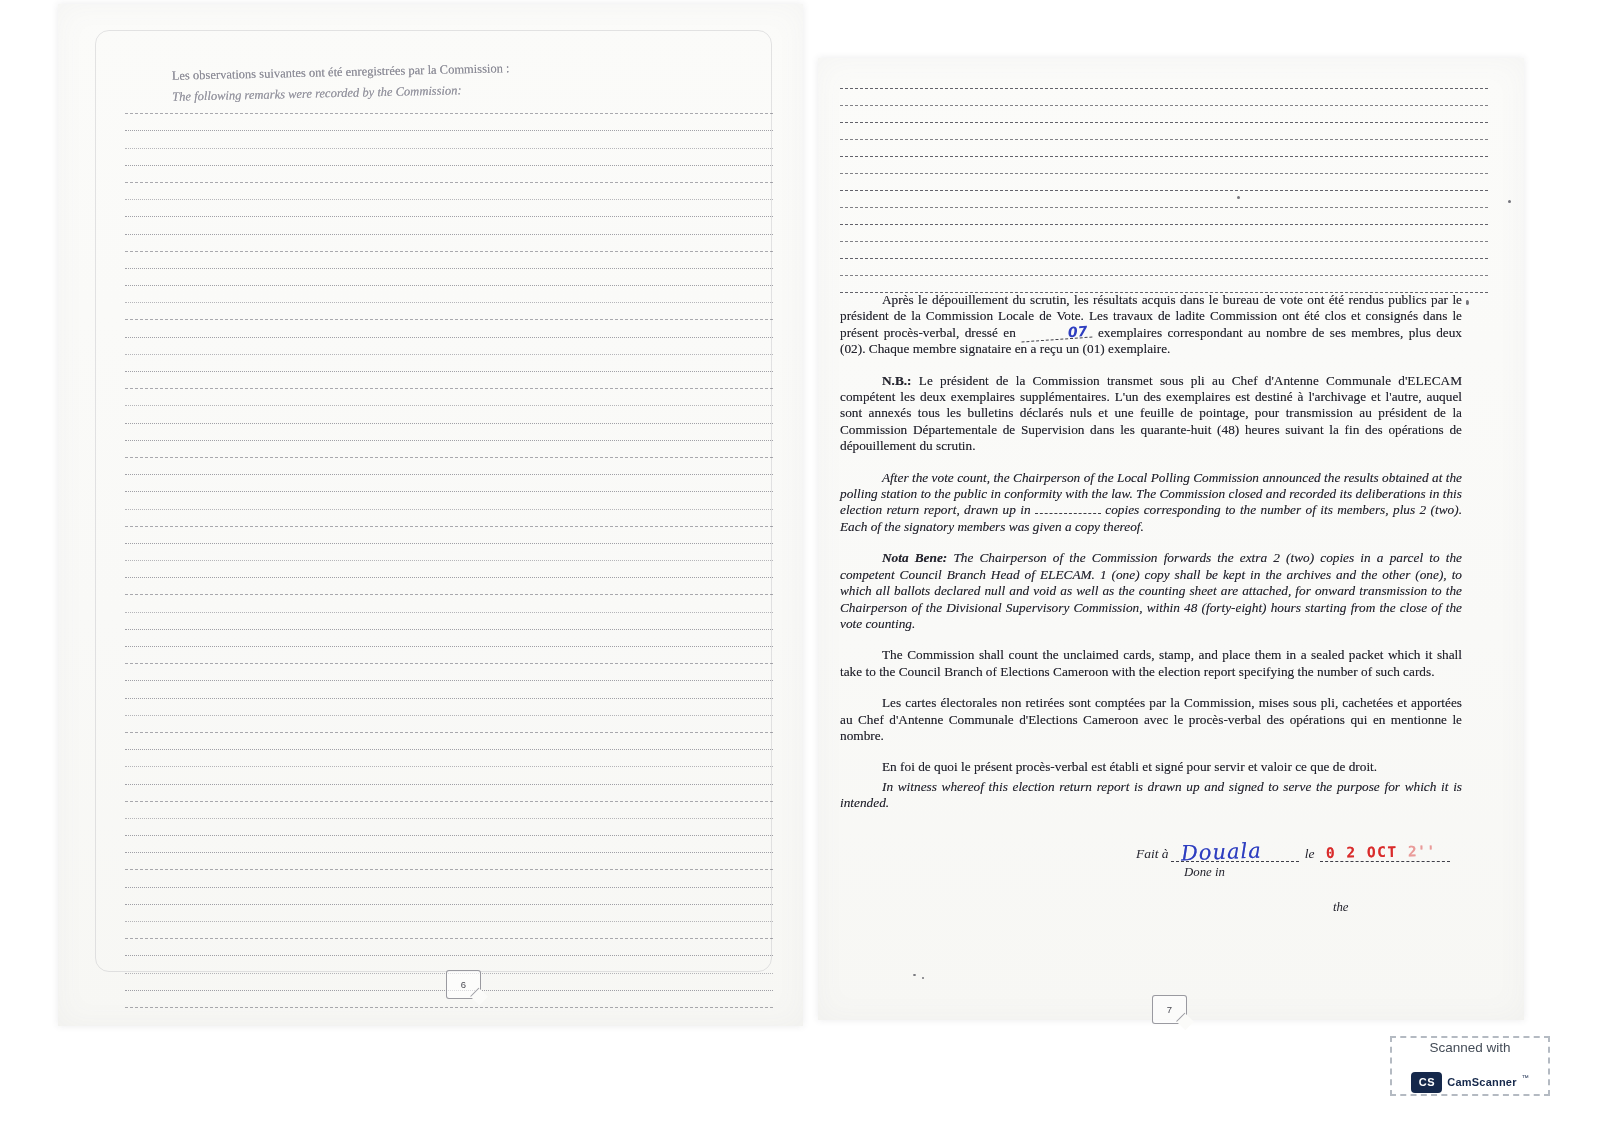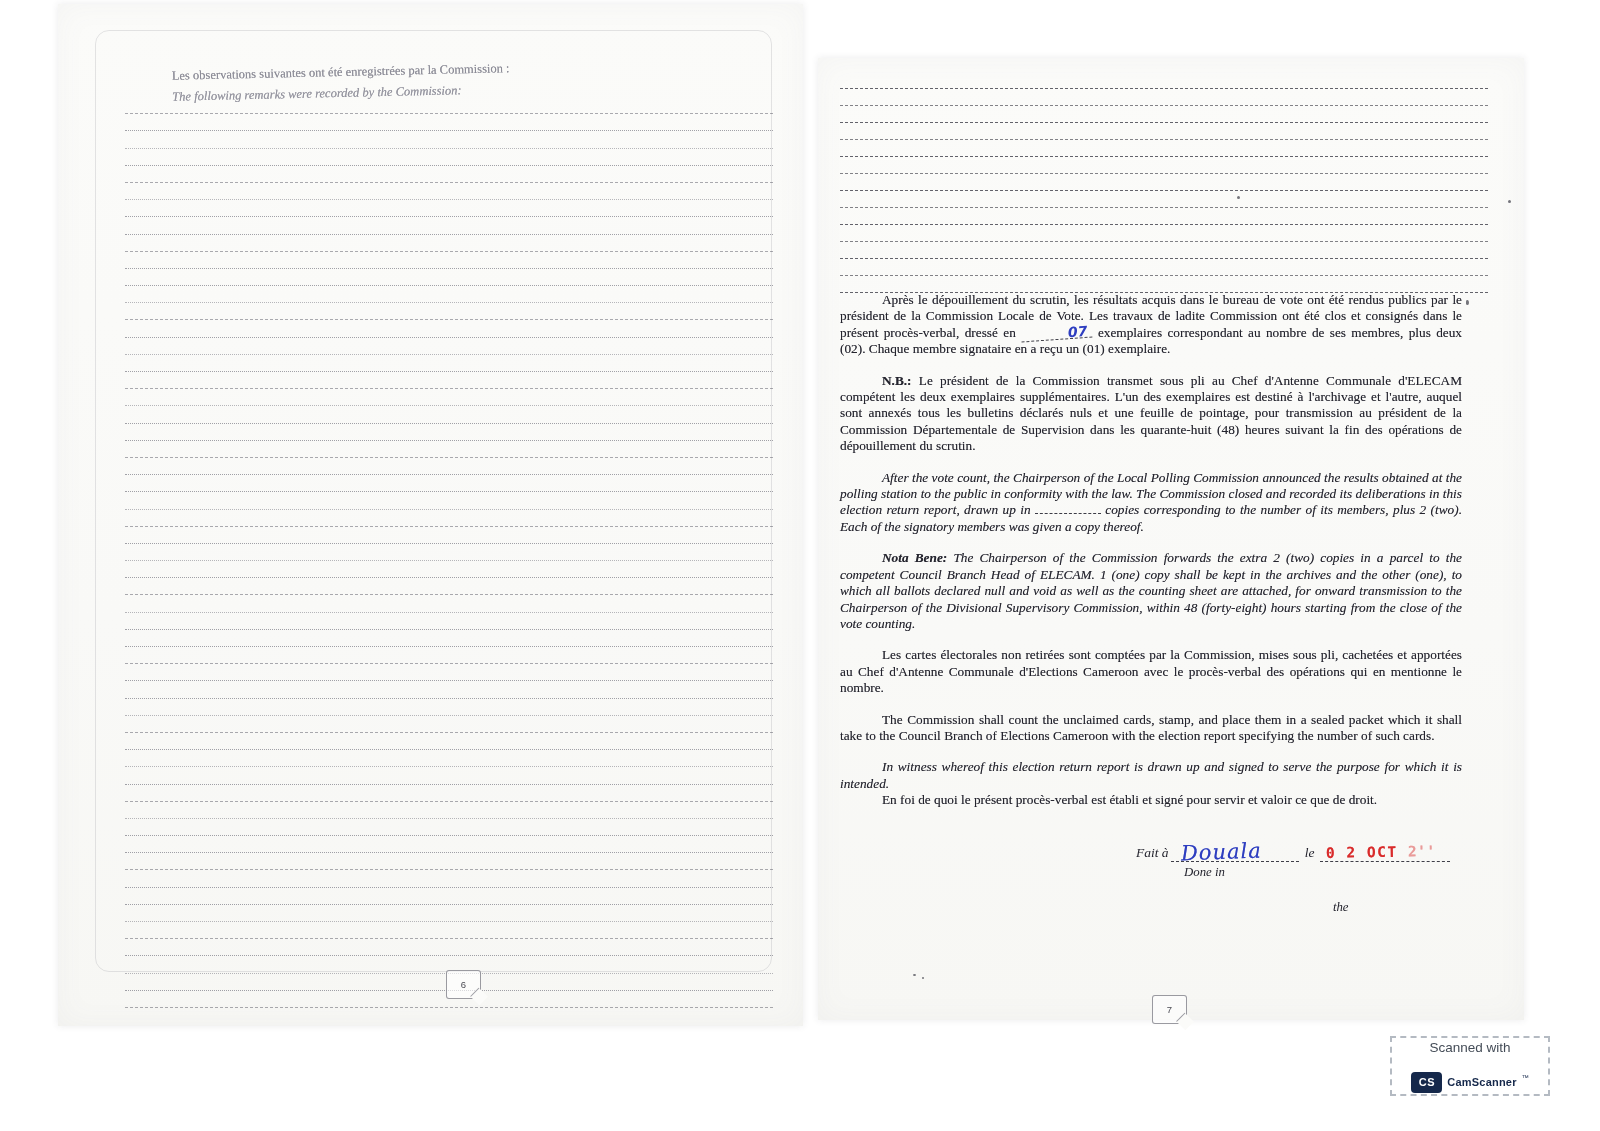--- a/index.html
+++ b/index.html
@@ -40,21 +40,21 @@
   p.tight{margin-bottom:3px;}
   p.last{margin-bottom:0;}
   .run.bold{font-weight:bold;}
   .run.handwritten{display:inline-block;font-family:"DejaVu Sans",sans-serif;font-style:italic;font-weight:bold;
                    color:#2e3ec0;font-size:14px;line-height:10px;padding:0 5px 1px 5px;
                    border-bottom:1px dashed #44444c;transform:rotate(-4deg) translateY(1px);text-shadow:none;}
   .run.blank{display:inline-block;width:66px;height:11px;border-bottom:1px dashed #3c3c46;}
 
   
   #sig-block{position:absolute;left:318px;top:787px;width:320px;font-style:italic;font-size:13.5px;}
-  .sig-row1{display:flex;align-items:flex-start;}
+  .sig-row1{display:flex;align-items:center;}
   .sig-blank{position:relative;border-bottom:1.5px dashed #3e3e48;}
   #sig-place-blank{width:128px;height:16px;margin-left:2px;}
   #sig-date-blank{width:130px;height:16px;margin-left:6px;}
   #sig-le{margin-left:6px;}
   #handwritten-place{position:absolute;left:10px;bottom:-3px;font-family:"DejaVu Serif",serif;
                      font-style:italic;color:#2e3ec0;font-size:21px;letter-spacing:1px;
                      transform:rotate(-2deg);text-shadow:0 0 .5px rgba(46,62,192,.6);white-space:nowrap;}
   #date-stamp{position:absolute;left:6px;bottom:1px;font-family:"DejaVu Sans Mono",monospace;
               font-style:normal;font-weight:bold;color:#d92b2b;font-size:14.5px;letter-spacing:1.5px;
               transform:rotate(-1deg);white-space:nowrap;text-shadow:0 0 .6px rgba(217,43,43,.55);}
@@ -177,24 +177,24 @@
         <div class="rline"></div>
         <div class="rline"></div>
         <div class="rline"></div>
       </div>
 
     <div id="paragraphs">
         <p class="para "><span class="run ">Après le dépouillement du scrutin, les résultats acquis dans le bureau de vote ont été rendus publics par le président de la Commission Locale de Vote. Les travaux de ladite Commission ont été clos et consignés dans le présent procès-verbal, dressé en </span><span class="run handwritten">07</span><span class="run "> exemplaires correspondant au nombre de ses membres, plus deux (02). Chaque membre signataire en a reçu un (01) exemplaire.</span></p>
         <p class="para "><span class="run bold">N.B.:</span><span class="run "> Le président de la Commission transmet sous pli au Chef d'Antenne Communale d'ELECAM compétent les deux exemplaires supplémentaires. L'un des exemplaires est destiné à l'archivage et l'autre, auquel sont annexés tous les bulletins déclarés nuls et une feuille de pointage, pour transmission au président de la Commission Départementale de Supervision dans les quarante-huit (48) heures suivant la fin des opérations de dépouillement du scrutin.</span></p>
         <p class="para italic"><span class="run ">After the vote count, the Chairperson of the Local Polling Commission announced the results obtained at the polling station to the public in conformity with the law. The Commission closed and recorded its deliberations in this election return report, drawn up in </span><span class="run blank"></span><span class="run "> copies corresponding to the number of its members, plus 2 (two). Each of the signatory members was given a copy thereof.</span></p>
         <p class="para italic"><span class="run bold">Nota Bene:</span><span class="run "> The Chairperson of the Commission forwards the extra 2 (two) copies in a parcel to the competent Council Branch Head of ELECAM. 1 (one) copy shall be kept in the archives and the other (one), to which all ballots declared null and void as well as the counting sheet are attached, for onward transmission to the Chairperson of the Divisional Supervisory Commission, within 48 (forty-eight) hours starting from the close of the vote counting.</span></p>
+        <p class="para "><span class="run ">The Commission shall count the unclaimed cards, stamp, and place them in a sealed packet which it shall take to the Council Branch of Elections Cameroon with the election report specifying the number of such cards.</span></p>
         <p class="para "><span class="run ">Les cartes électorales non retirées sont comptées par la Commission, mises sous pli, cachetées et apportées au Chef d'Antenne Communale d'Elections Cameroon avec le procès-verbal des opérations qui en mentionne le nombre.</span></p>
-        <p class="para "><span class="run ">The Commission shall count the unclaimed cards, stamp, and place them in a sealed packet which it shall take to the Council Branch of Elections Cameroon with the election report specifying the number of such cards.</span></p>
+        <p class="para tight"><span class="run ">En foi de quoi le présent procès-verbal est établi et signé pour servir et valoir ce que de droit.</span></p>
         <p class="para italic last"><span class="run ">In witness whereof this election return report is drawn up and signed to serve the purpose for which it is intended.</span></p>
-        <p class="para tight"><span class="run ">En foi de quoi le présent procès-verbal est établi et signé pour servir et valoir ce que de droit.</span></p>
       </div>
 
     <div id="sig-block">
       <div class="sig-row1">
         <span>Fait à</span>
         <span id="sig-place-blank" class="sig-blank">
           <span id="handwritten-place">Douala</span>
         </span>
         <span id="sig-le">le</span>
         <span id="sig-date-blank" class="sig-blank">

